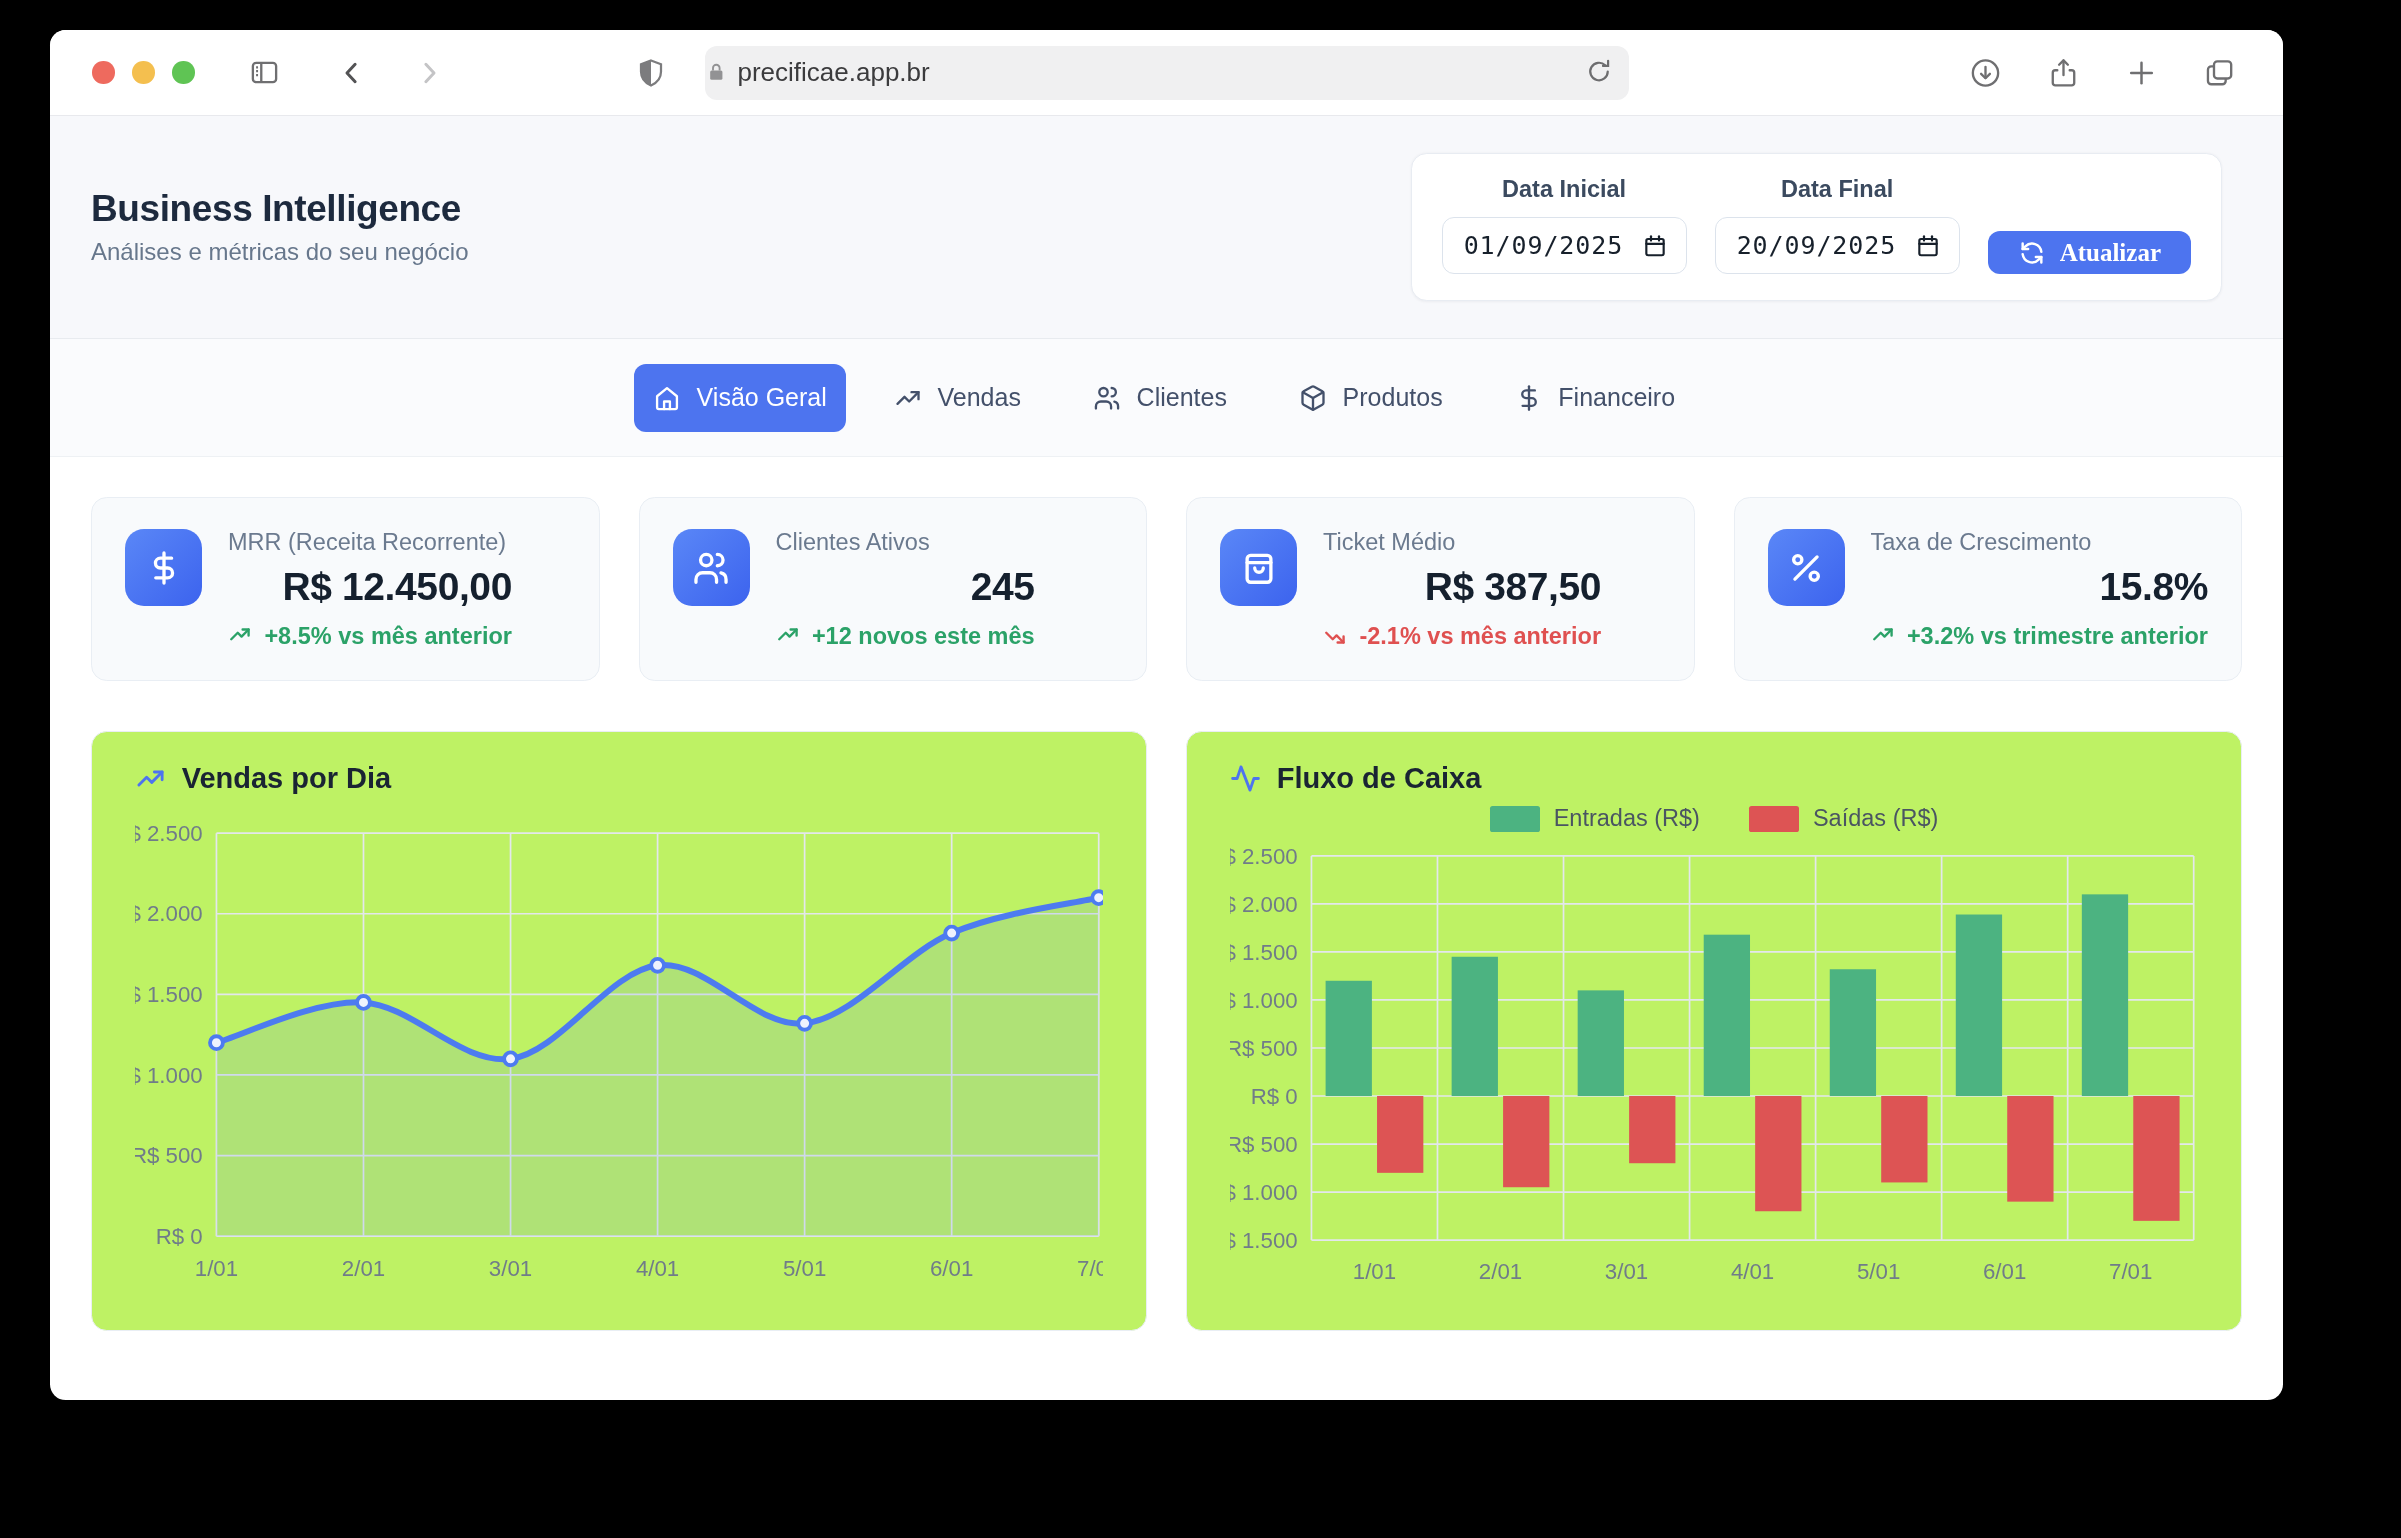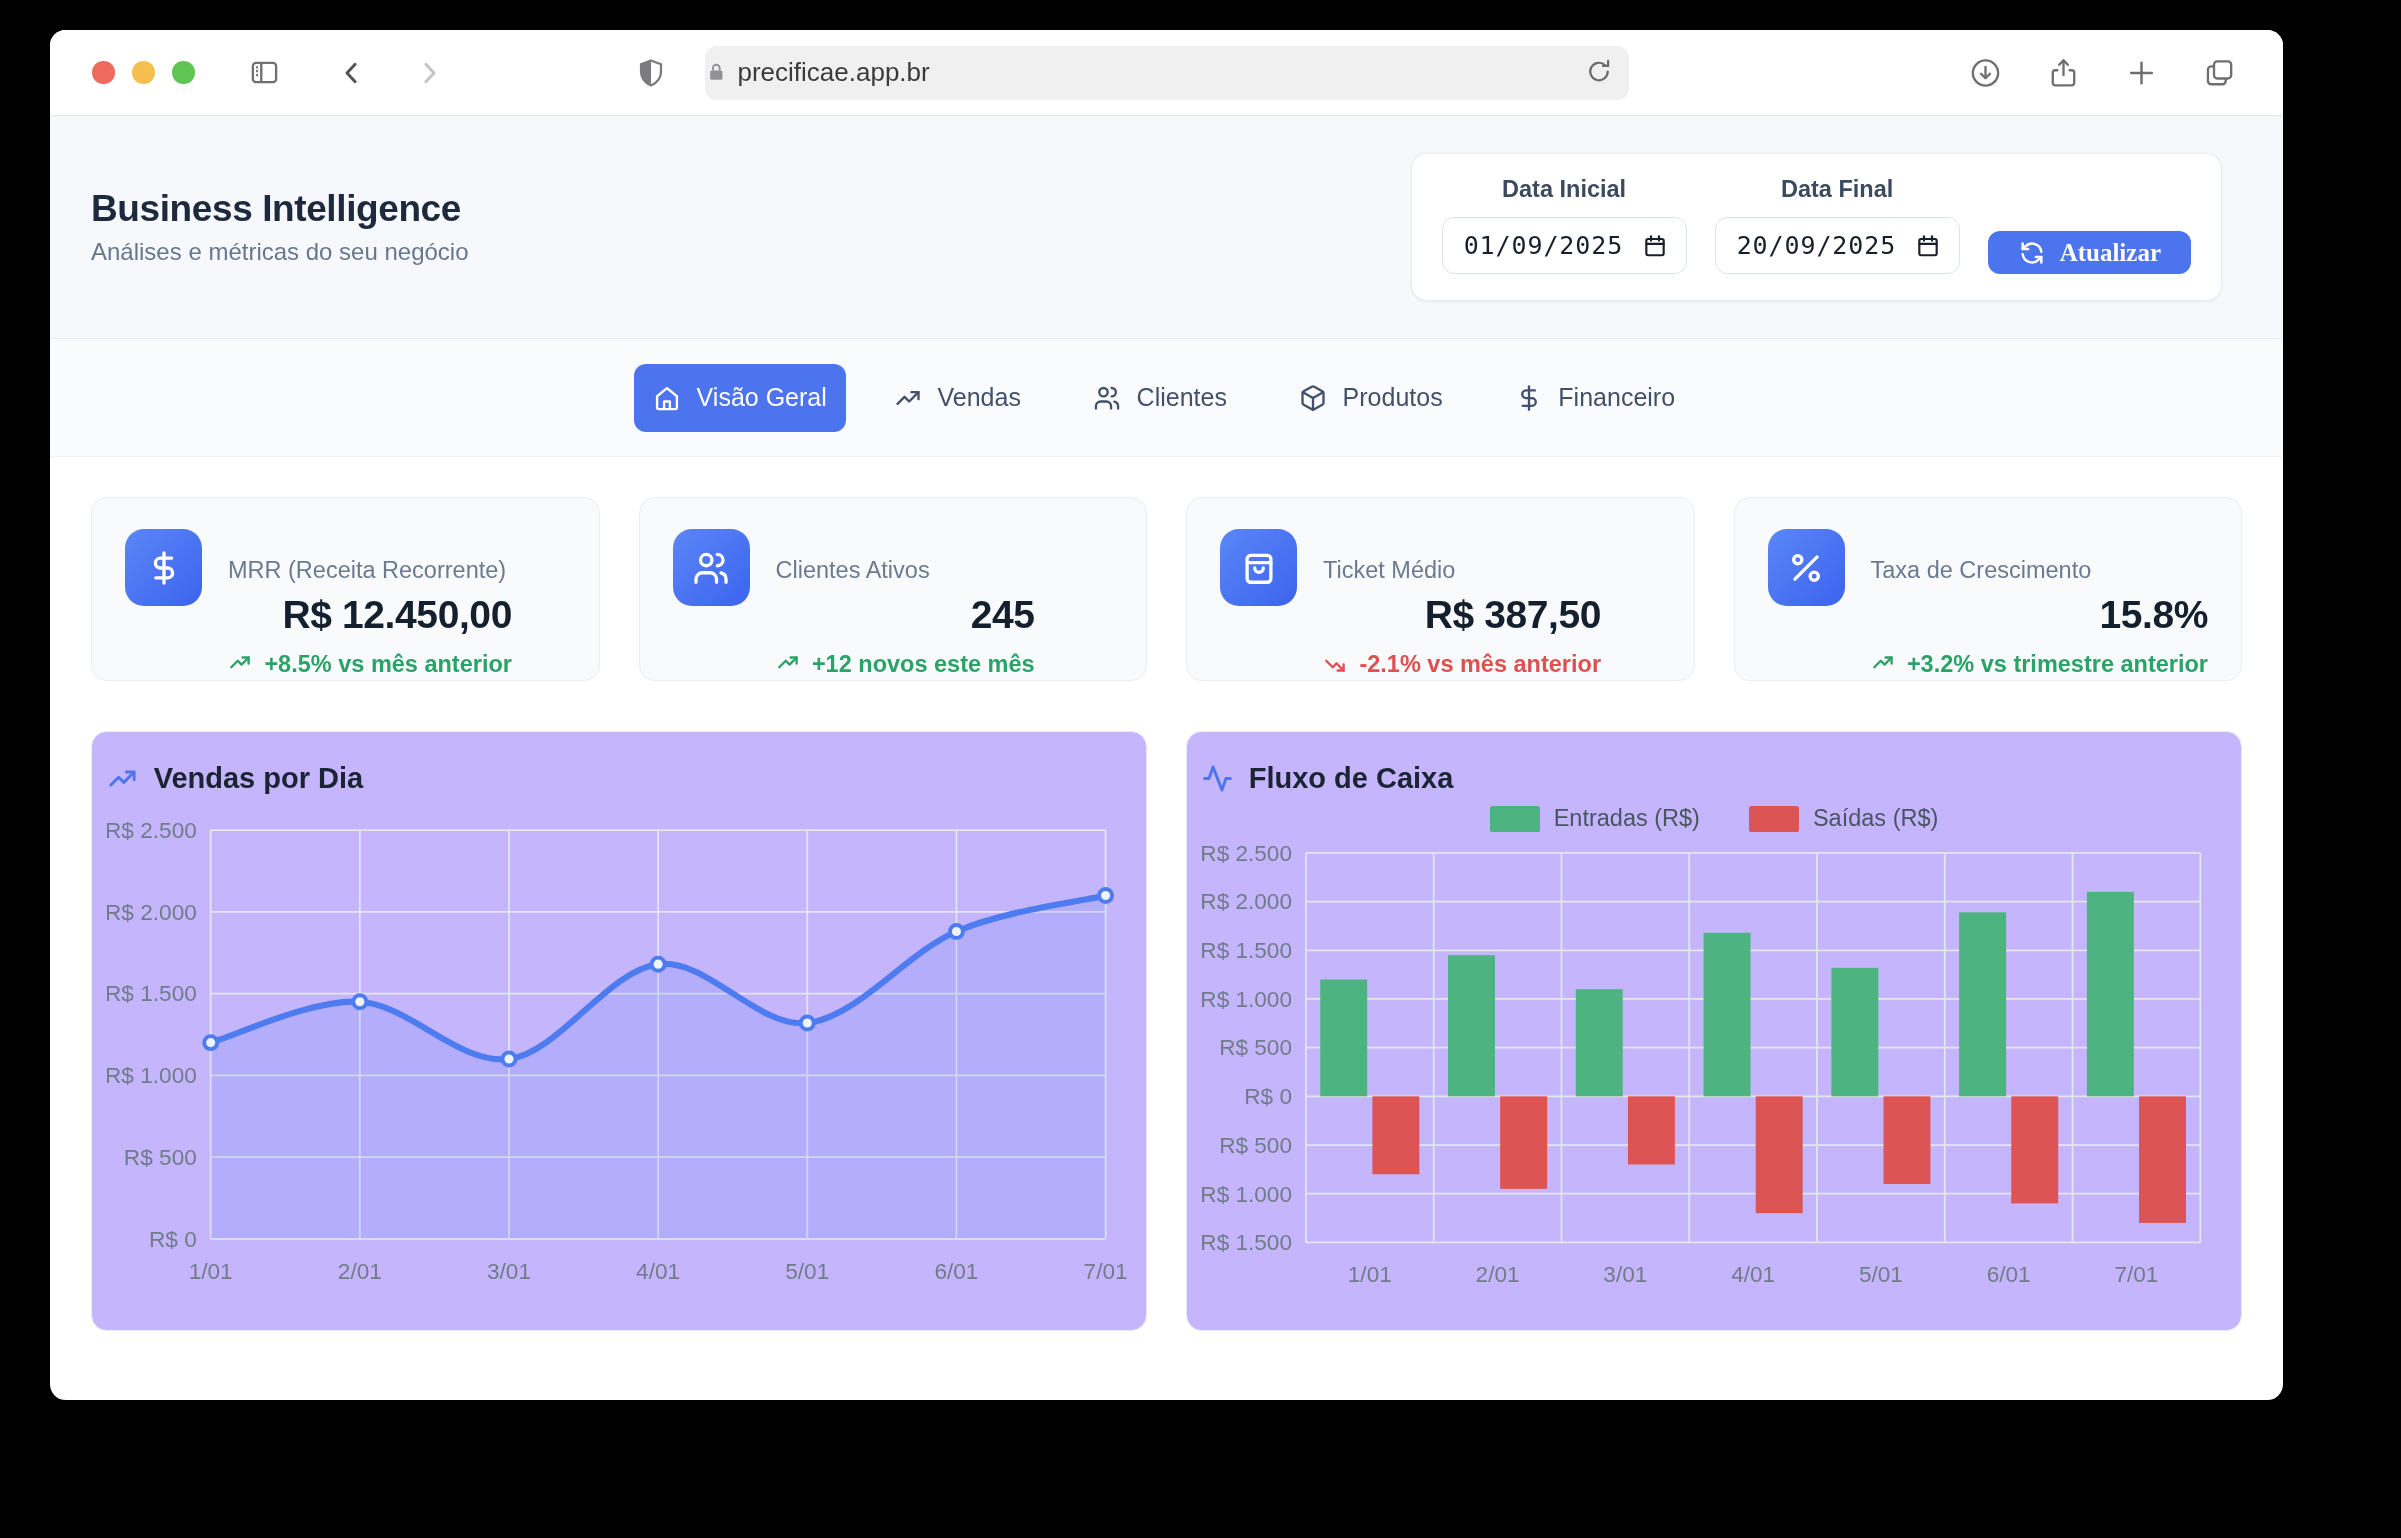--- a/index.html
+++ b/index.html
@@ -72,30 +72,30 @@
   .cards{margin:40px 41px 0;display:grid;grid-template-columns:repeat(4,1fr);gap:39px;}
   .mcard{
     background:#f8fafc;border:0.9px solid #e9eef4;border-radius:15.7px;height:184px;
     display:flex;align-items:flex-start;gap:26px;padding:31px 33px;box-sizing:border-box;
   }
   .iconsq{
     width:77px;height:77px;border-radius:19px;flex:0 0 auto;
     background:linear-gradient(135deg,#5a87f7,#3c63ee);
     display:flex;align-items:center;justify-content:center;color:#fff;
   }
-  .mlabel{font-size:23.5px;color:#6b7a8f;margin-top:28px;}
+  .mlabel{font-size:23.5px;color:#6b7a8f;}
   .mvalue{font-size:39px;font-weight:800;color:#15202e;margin-top:8.7px;letter-spacing:-0.4px;text-align:right;}
   .mdelta{font-size:23.5px;font-weight:600;margin-top:14px;display:flex;align-items:center;gap:10.4px;}
   .mdelta.up{color:#2ba268;}
   .mdelta.down{color:#df5050;}
   
   .chartsrow{margin:50px 41px 0;display:grid;grid-template-columns:1fr 1fr;gap:39px;}
   .ccard{
-    background:#c4b5fd;border:0.9px solid #e9eef4;border-radius:15.7px;height:600px;
-    padding:30px 15px 21px;box-sizing:border-box;display:flex;flex-direction:column;
+    background:#bef264;border:0.9px solid #e9eef4;border-radius:15.7px;height:600px;
+    padding:30px 43px 21px;box-sizing:border-box;display:flex;flex-direction:column;
   }
   .ctitle{display:flex;align-items:center;gap:15.7px;font-size:29px;font-weight:700;color:#1a2433;}
   .ctitle .cicon{color:#4d74ef;display:flex;}
   .legendrow{display:flex;justify-content:center;gap:49px;margin:10.4px 0 5.2px;}
   .legenditem{display:flex;align-items:center;gap:14px;font-size:23.5px;color:#4a5562;}
   .swatch{width:50px;height:26px;border-radius:2.6px;display:inline-block;}
   svg.chart{display:block;width:100%;margin-top:8.7px;}
   svg text{font-family:"Liberation Sans",sans-serif;}
 </style>
 </head>

